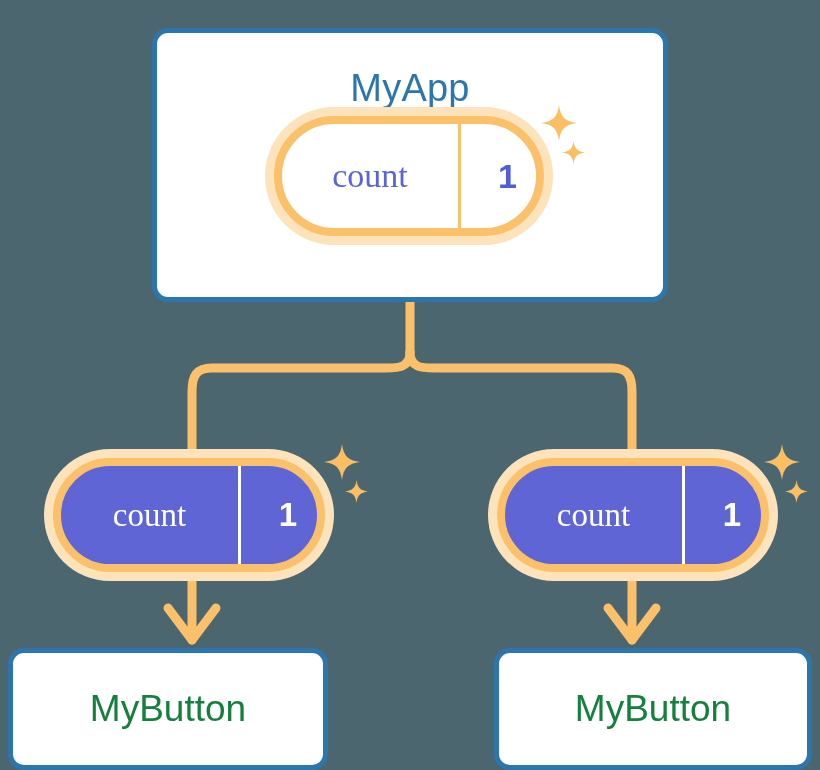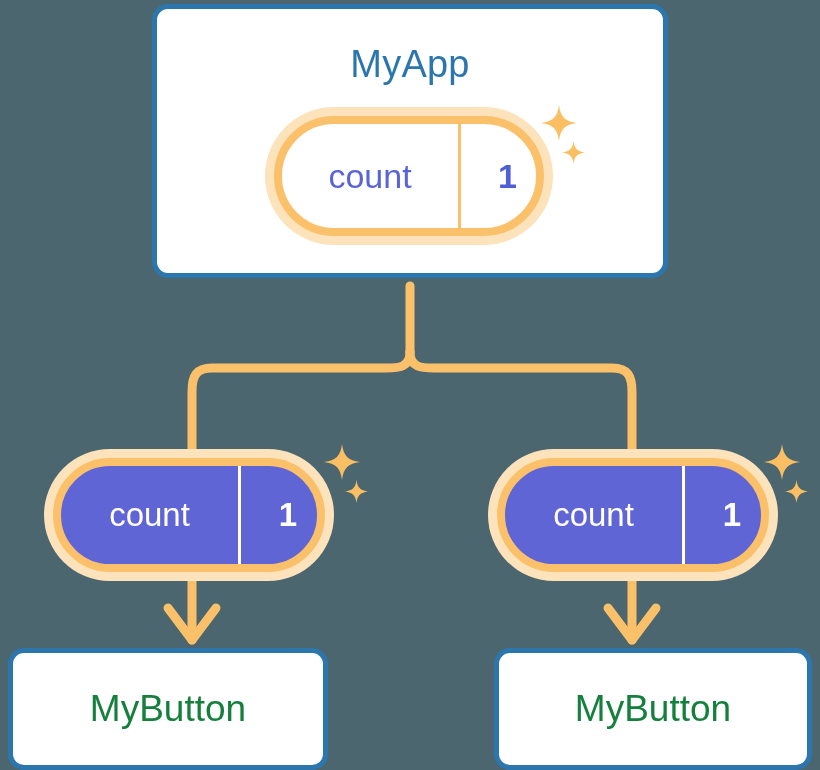--- a/index.html
+++ b/index.html
@@ -27,21 +27,21 @@
   
   .card {
     position: absolute;
     background: #ffffff;
     border: 5px solid #2c76ae;
     border-radius: 16px;
     box-sizing: border-box;
   }
   #app-card {
     left: 152px;
-    top: 4px;
+    top: 28px;
     width: 516px;
     height: 274px;
   }
   .card-title {
     position: absolute;
     left: 0;
     right: 0;
     top: 34px;
     text-align: center;
     font-size: 38px;
@@ -68,21 +68,21 @@
     display: flex;
     align-items: stretch;
     overflow: hidden;
   }
   .pill .cell {
     display: flex;
     align-items: center;
     justify-content: center;
     white-space: nowrap;
   }
-  .pill .cell-key { flex: 0 0 auto; }
+  .pill .cell-key { flex: 0 0 auto; font-family: Liberation Serif, serif; }
   .pill .cell-val { flex: 0 0 auto; }
   .pill .divider {
     flex: 0 0 auto;
     align-self: stretch;
   }
 
   
   .pill--light { background: #ffffff; }
   .pill--light .cell-key {
     color: #5b63d8;

